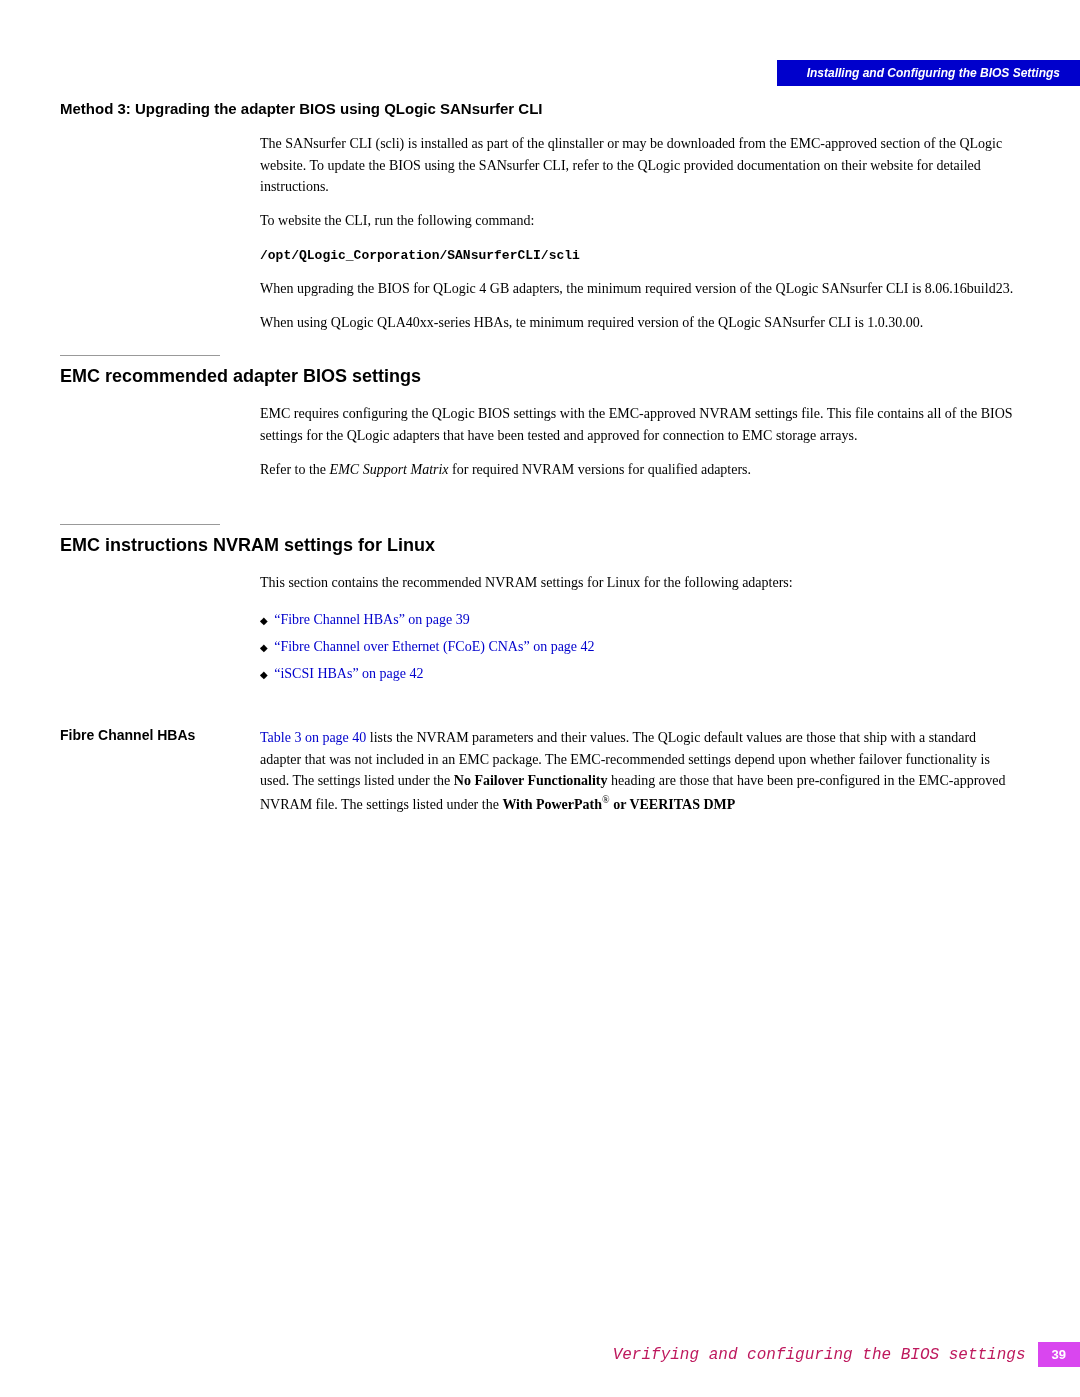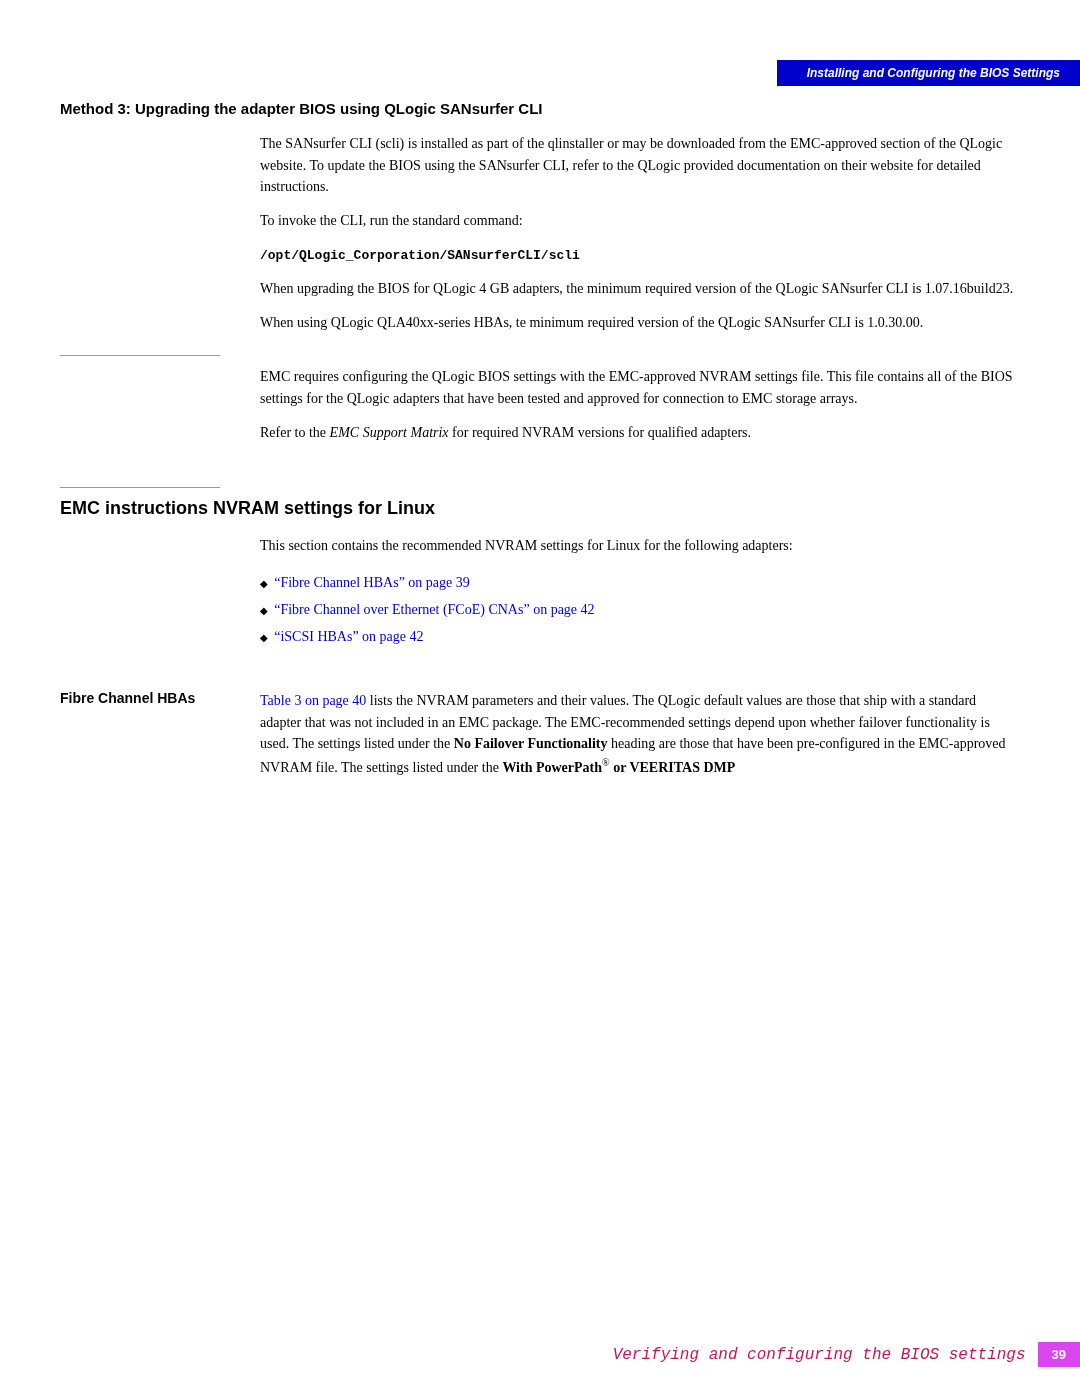--- a/index.html
+++ b/index.html
@@ -192,29 +192,30 @@
   </div>
 
   <div class="content">
 
     <h2 class="method-heading">Method 3: Upgrading the adapter BIOS using QLogic SANsurfer CLI</h2>
 
     <div class="two-col">
       <div class="left-col"></div>
       <div class="right-col">
         <p>The SANsurfer CLI (scli) is installed as part of the qlinstaller or may be downloaded from the EMC-approved section of the QLogic website. To update the BIOS using the SANsurfer CLI, refer to the QLogic provided documentation on their website for detailed instructions.</p>
-        <p>To invoke the CLI, run the standard command:</p>
+        <p>To website the CLI, run the following command:</p>
         <p><span class="bold-mono">/opt/QLogic_Corporation/SANsurferCLI/scli</span></p>
-        <p>When upgrading the BIOS for QLogic 4 GB adapters, the minimum required version of the QLogic SANsurfer CLI is 1.07.16build23.</p>
+        <p>When upgrading the BIOS for QLogic 4 GB adapters, the minimum required version of the QLogic SANsurfer CLI is 8.06.16build23.</p>
         <p>When using QLogic QLA40xx-series HBAs, te minimum required version of the QLogic SANsurfer CLI is 1.0.30.00.</p>
       </div>
     </div>
 
     <div class="section-block emc-bios-section">
       <hr class="section-divider">
+      <h2 class="section-heading">EMC recommended adapter BIOS settings</h2>
       <div class="two-col">
         <div class="left-col"></div>
         <div class="right-col">
           <p>EMC requires configuring the QLogic BIOS settings with the EMC-approved NVRAM settings file. This file contains all of the BIOS settings for the QLogic adapters that have been tested and approved for connection to EMC storage arrays.</p>
           <p>
             <span>Refer to the </span><a class="italic-link" href="#">EMC Support Matrix</a><span> for required NVRAM versions for qualified adapters.</span>
           </p>
         </div>
       </div>
     </div>

